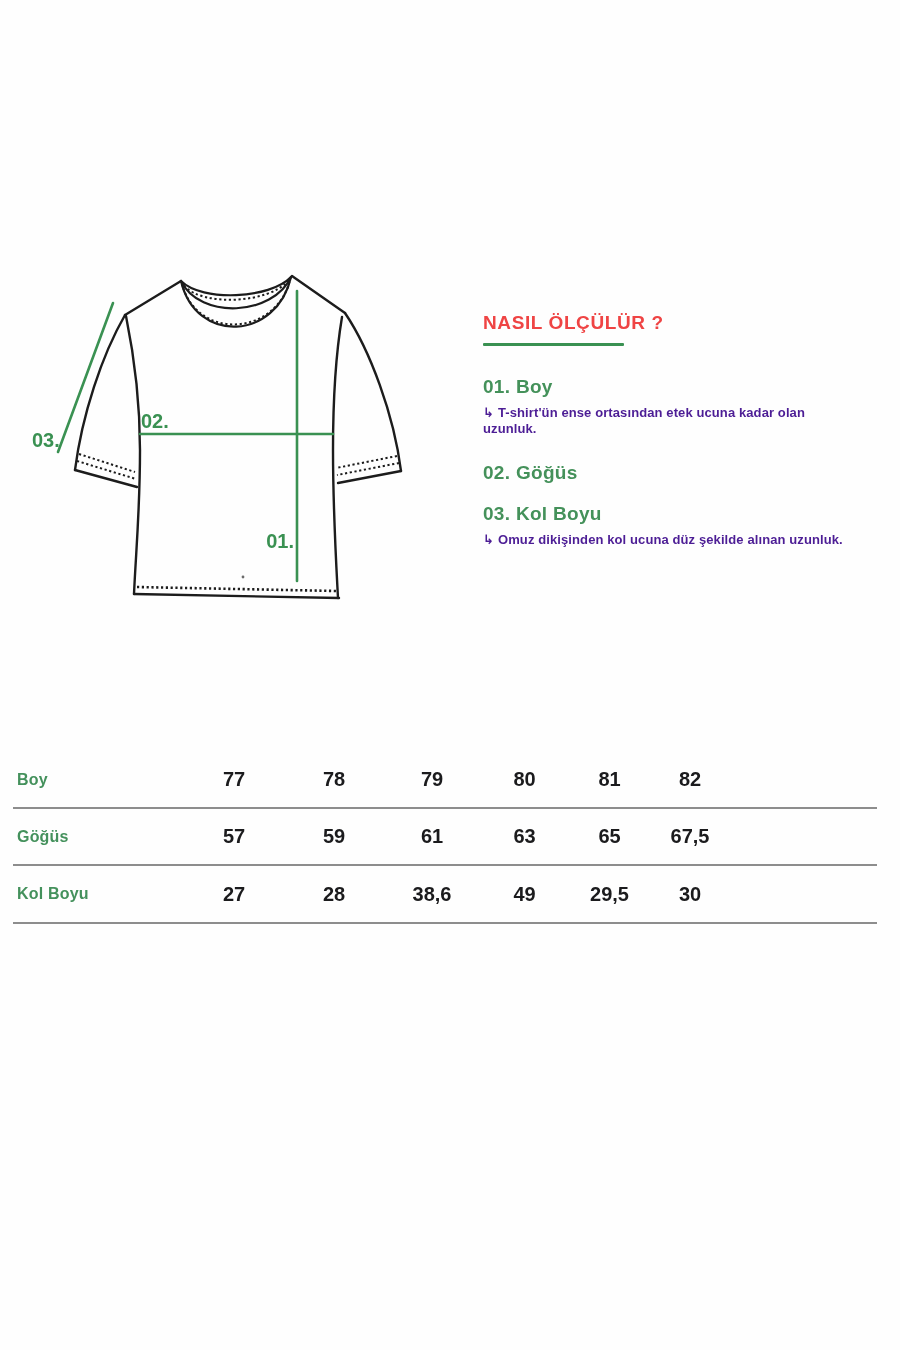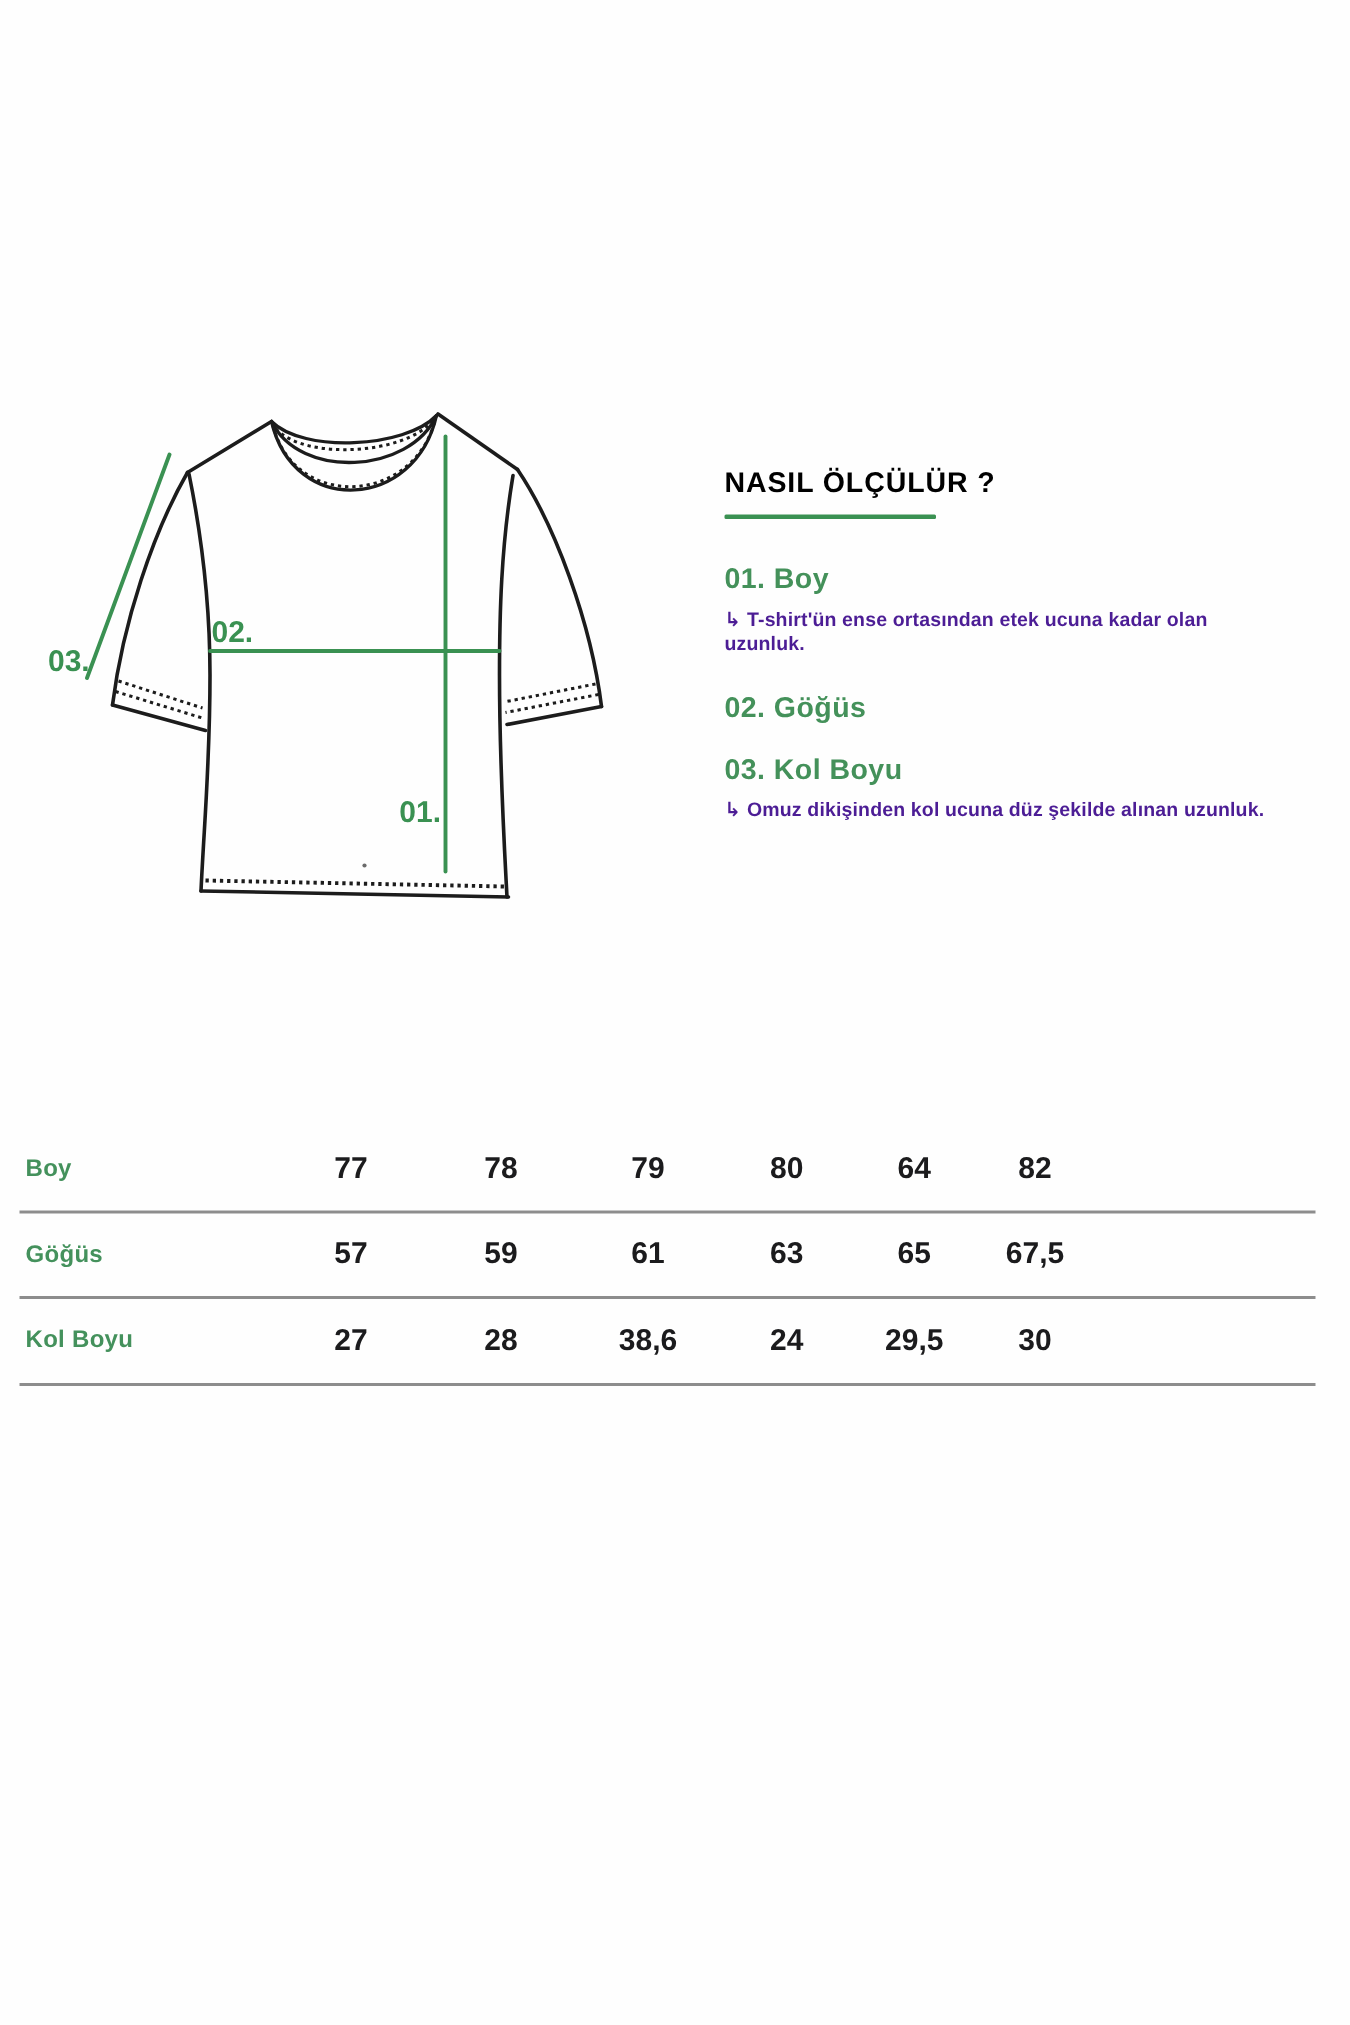--- a/index.html
+++ b/index.html
@@ -4,21 +4,21 @@
 <style>
   html,body{margin:0;padding:0;background:#e9e9e9;}
   .canvas{
     position:relative;width:900px;height:1350px;margin:0 auto;background:#fefefe;
     font-family:"Liberation Sans","DejaVu Sans",sans-serif;overflow:hidden;
   }
   
   .diagram{position:absolute;left:30px;top:250px;width:420px;height:380px;}
   
   .guide{position:absolute;left:483px;top:312px;width:372px;}
-  .guide-title{margin:0;font-size:19px;font-weight:700;color:#000000;letter-spacing:.6px;}
+  .guide-title{margin:0;font-size:19px;font-weight:700;color:#ef4444;letter-spacing:.6px;}
   .rule{width:141px;height:3px;background:#3a9152;margin-top:9px;border-radius:1px;}
   .gi{margin-top:25px;}
   .gi.first{margin-top:30px;}
   .gi.last{margin-top:19px;}
   .gi h3{margin:0;font-size:19px;font-weight:700;color:#44915a;letter-spacing:.3px;}
   .gi p{margin:7px 0 0 0;font-size:13px;font-weight:700;color:#4c1d95;letter-spacing:.1px;line-height:16px;}
   .arrow{margin-right:4px;font-weight:700;}
   
   .size-table{position:absolute;left:13px;top:752px;width:864px;color:#1b1b1d;}
   .trow{
@@ -104,38 +104,38 @@
 
   <div class="size-table">
 
 
     <div class="trow rbody">
       <div class="tlabel">Boy</div>
       <div class="tcell">77</div>
       <div class="tcell">78</div>
       <div class="tcell">79</div>
       <div class="tcell">80</div>
-      <div class="tcell">64</div>
+      <div class="tcell">81</div>
       <div class="tcell">82</div>
     </div>
 
     <div class="trow rbody">
       <div class="tlabel">Göğüs</div>
       <div class="tcell">57</div>
       <div class="tcell">59</div>
       <div class="tcell">61</div>
       <div class="tcell">63</div>
       <div class="tcell">65</div>
       <div class="tcell">67,5</div>
     </div>
 
     <div class="trow rlast">
       <div class="tlabel">Kol Boyu</div>
       <div class="tcell">27</div>
       <div class="tcell">28</div>
       <div class="tcell">38,6</div>
-      <div class="tcell">24</div>
+      <div class="tcell">49</div>
       <div class="tcell">29,5</div>
       <div class="tcell">30</div>
     </div>
 
   </div>
 </div>
 
 </body></html>

